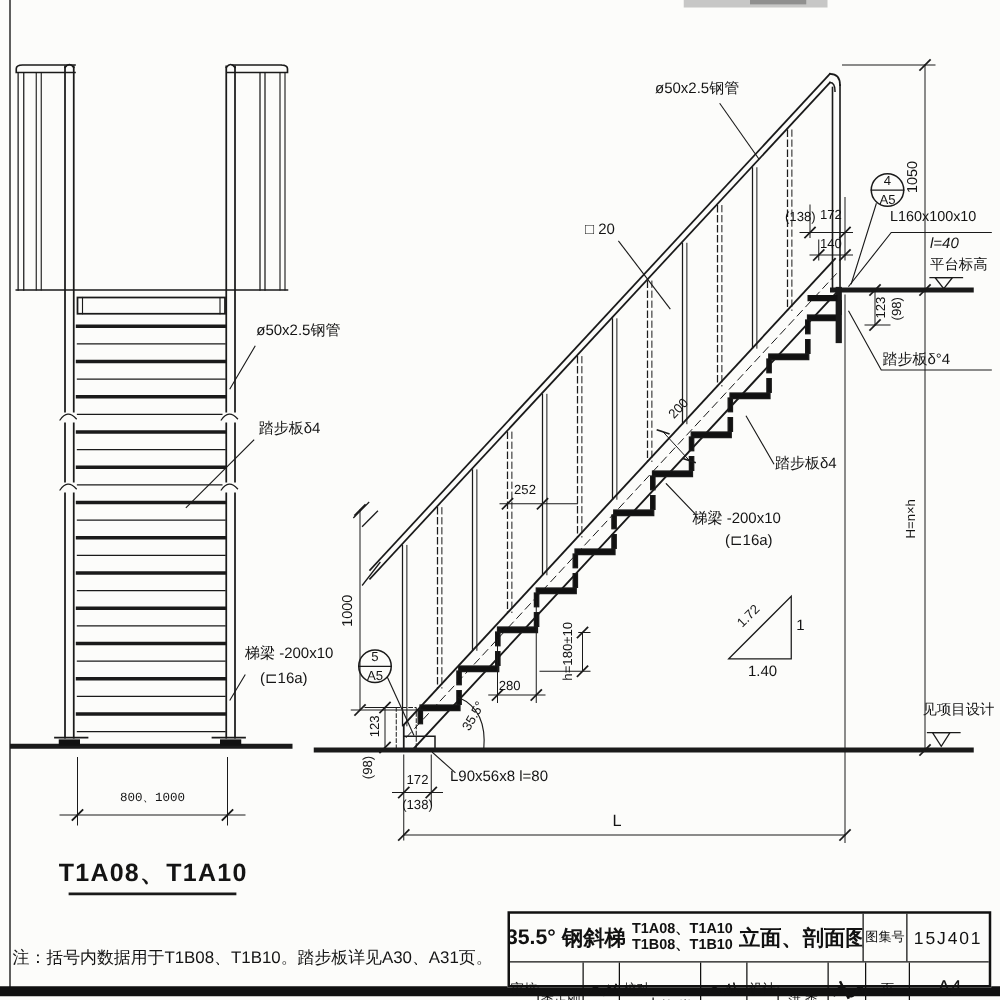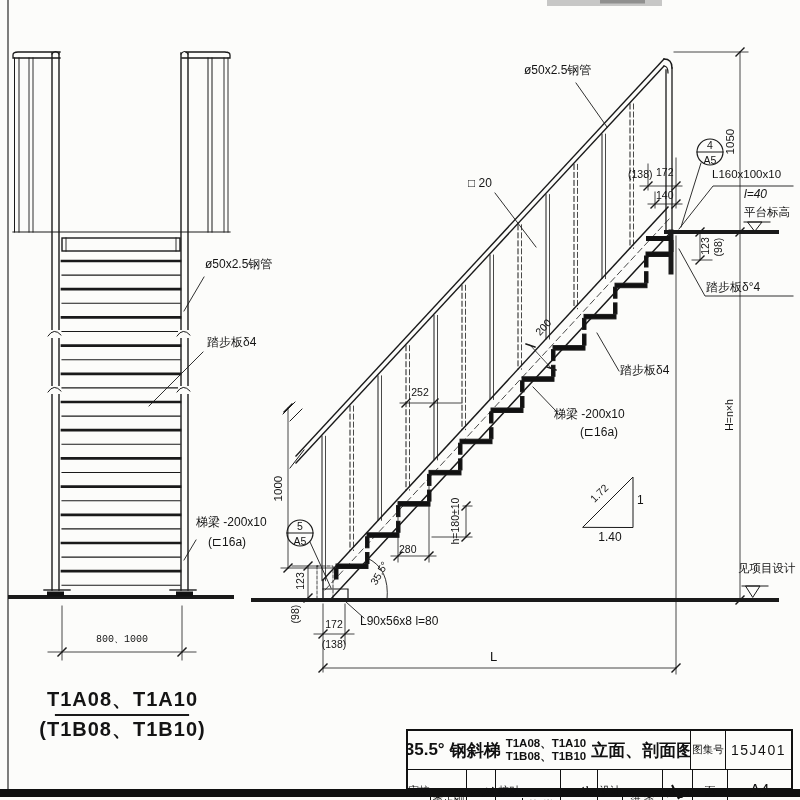--- a/index.html
+++ b/index.html
@@ -299,21 +299,21 @@
     </g>
   </g>
 </svg>
 
 <div class="lbl" style="left:205px;top:258px;">ø50x2.5钢管</div>
 <div class="lbl" style="left:207px;top:336px;">踏步板δ4</div>
 <div class="lbl" style="left:196px;top:516px;">梯梁 -200x10</div>
 <div class="lbl" style="left:208px;top:536px;">(⊏16a)</div>
 <div class="lbl ctr" style="left:90px;top:634px;width:64px;font-size:10px;font-family:Liberation Mono, monospace;">800、1000</div>
 <div class="lbl cap ctr" style="left:30px;top:688px;width:185px;">T1A08、T1A10</div>
-<div class="lbl cap ctr" style="left:30px;top:718px;width:185px;">(T1B08、T1B10)</div>
+<div class="lbl note" style="left:10px;top:758px;">注：括号内数据用于T1B08、T1B10。踏步板详见A30、A31页。</div>
 
 <div class="lbl" style="left:524px;top:64px;">ø50x2.5钢管</div>
 <div class="lbl" style="left:468px;top:177px;">□ 20</div>
 <div class="lbl" style="left:706px;top:281px;">踏步板δ°4</div>
 <div class="lbl" style="left:620px;top:364px;">踏步板δ4</div>
 <div class="lbl" style="left:554px;top:408px;">梯梁 -200x10</div>
 <div class="lbl" style="left:580px;top:426px;">(⊏16a)</div>
 <div class="lbl md" style="left:712px;top:168px;">L160x100x10</div>
 <div class="lbl" style="left:744px;top:188px;font-style:italic;">l=40</div>
 <div class="lbl md" style="left:744px;top:206px;">平台标高</div>

